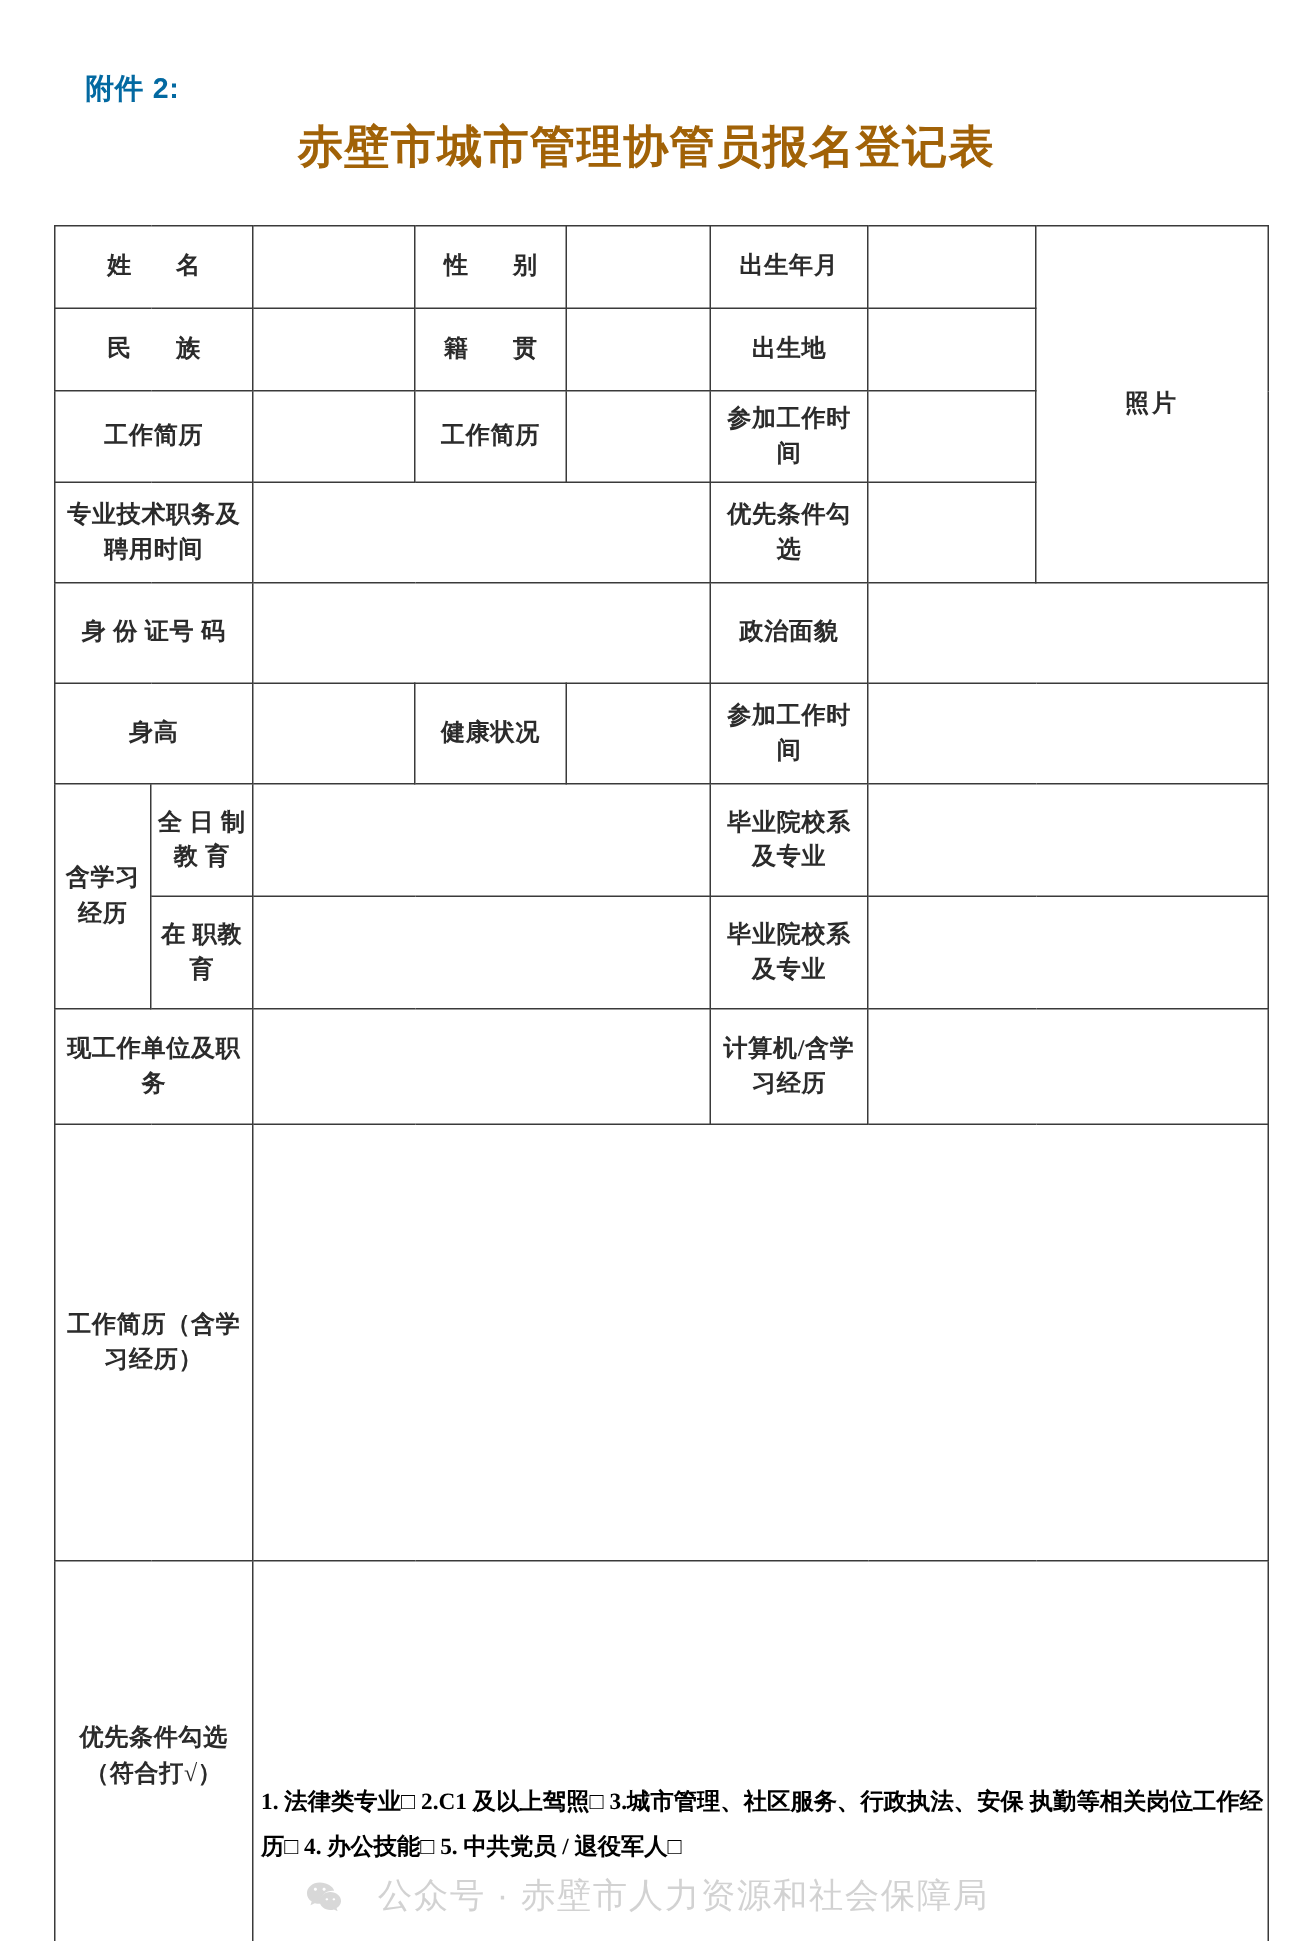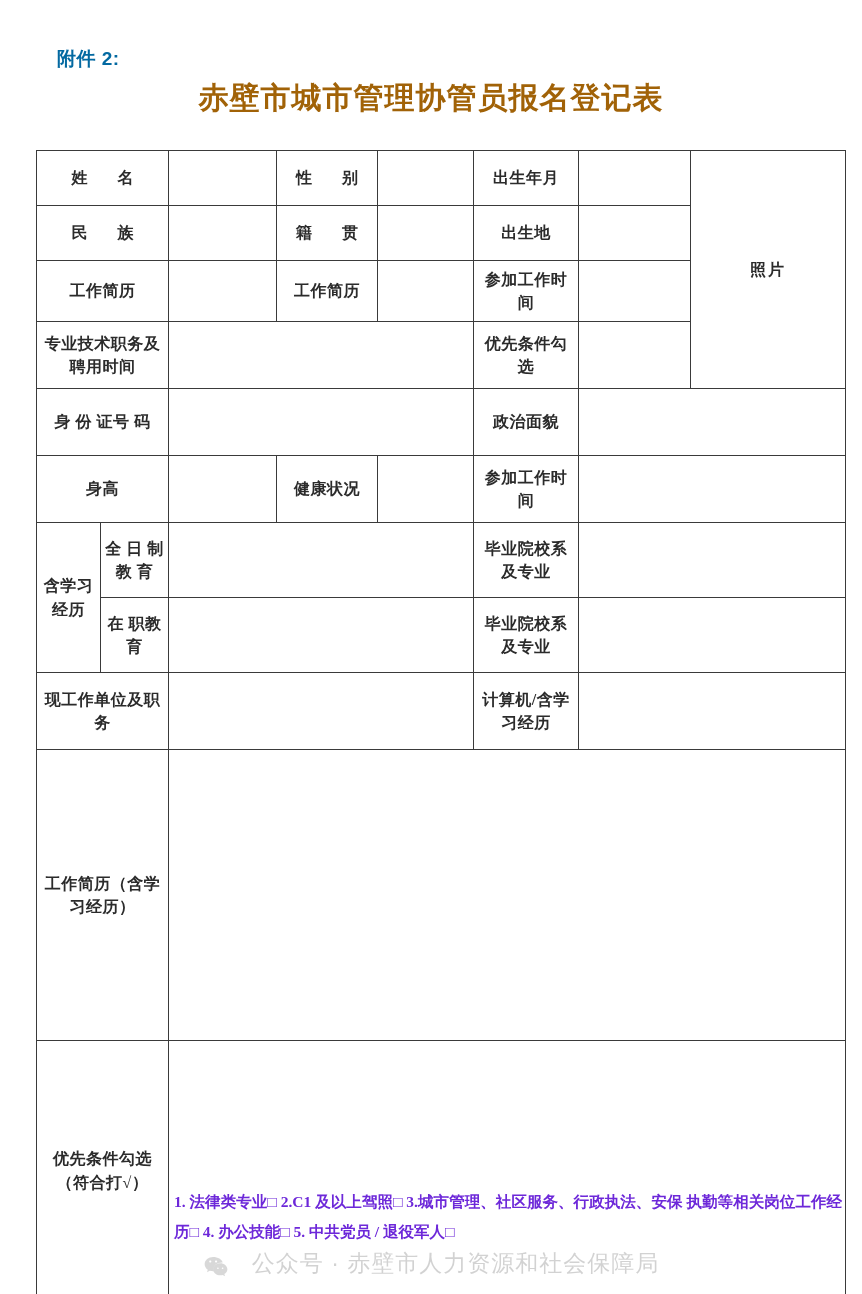--- a/index.html
+++ b/index.html
@@ -96,31 +96,31 @@
     vertical-align: middle;
     padding: 8px 12px 8px 10px;
     height: 255px;
   }
   .priority-text {
     font-size: 15.5px;
     line-height: 1.9;
     text-align: justify;
     padding-top: 92px;
     padding-left: 2px;
-    color: #6d28d9;
+    color: #000000;
   }
 
   
   .watermark {
     position: absolute;
     left: 0;
     right: 0;
     top: 1248px;
     display: flex;
-    align-items: flex-end;
+    align-items: center;
     justify-content: center;
     gap: 23px;
     opacity: 0.38;
     pointer-events: none;
   }
   .wechat-icon {
     width: 26px;
     height: 26px;
     display: block;
   }

